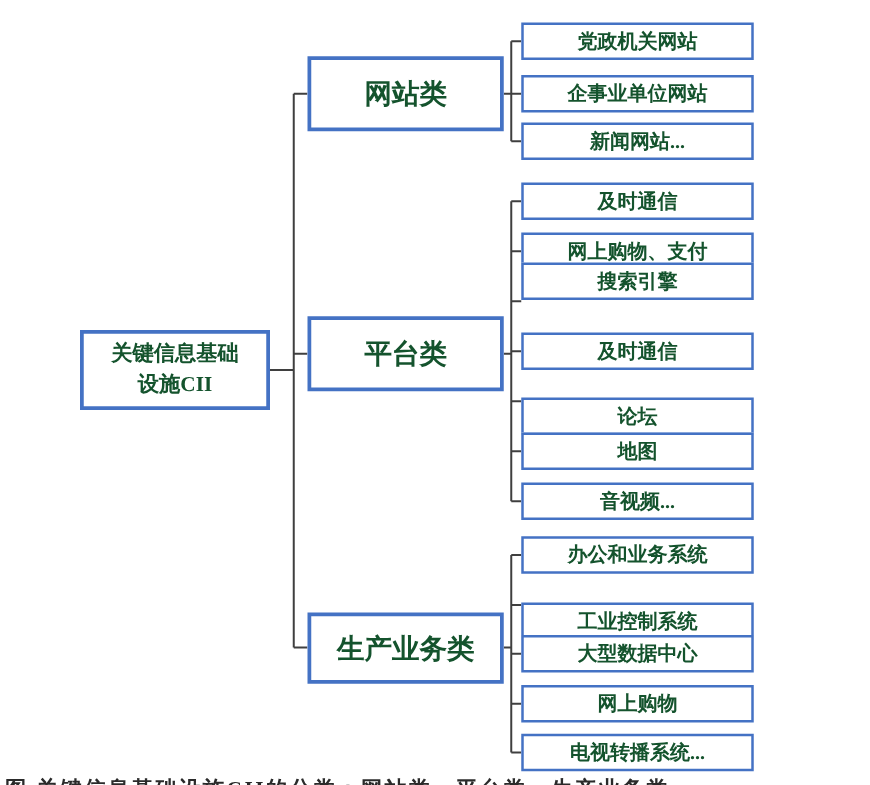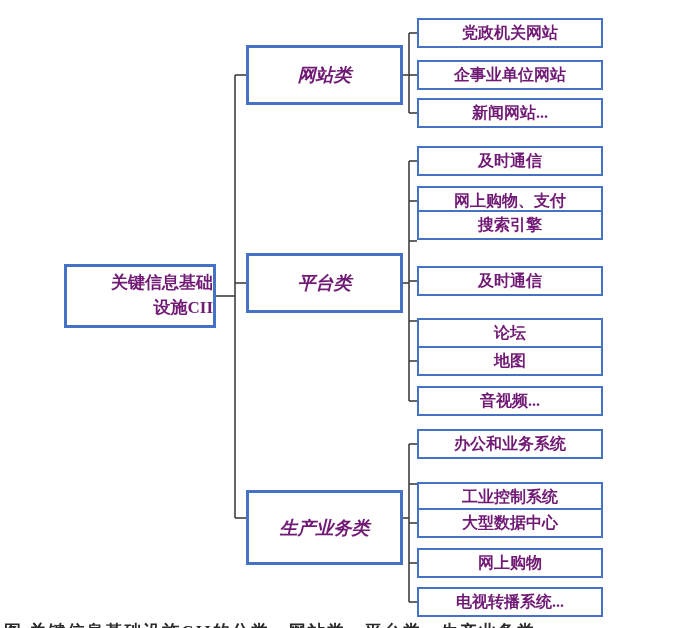--- a/index.html
+++ b/index.html
@@ -10,33 +10,31 @@
     overflow:hidden;
     font-family:"Liberation Serif","DejaVu Serif",serif;
   }
   .box{
     position:absolute;
     box-sizing:border-box;
     background:#ffffff;
     border:3px solid #4472c4;
     display:flex;align-items:center;justify-content:center;
     text-align:center;
-    color:#701a75;
+    color:#14532d;
     font-weight:bold;
   }
   .root{
     left:64px;top:264px;width:152px;height:64px;
     font-size:17px;line-height:1.45;
     flex-direction:column;
-    align-items:flex-end;
   }
   .cat{
     left:246px;width:157px;height:60px;
-    font-size:18px;
-    font-style:italic;
+    font-size:22px;
   }
   .leaf{
     left:417px;width:186px;height:30px;
     font-size:16px;
     border-width:2.5px;
   }
   #connectors{position:absolute;left:0;top:0;}
   .caption{
     position:absolute;
     left:4px;top:620px;width:692px;height:8px;
@@ -88,21 +86,21 @@
     </g>
   </svg>
 
   <div class="box root">
     <span>关键信息基础</span>
     <span>设施CII</span>
   </div>
 
   <div class="box cat" style="top:45px">网站类</div>
   <div class="box cat" style="top:253px">平台类</div>
-  <div class="box cat" style="top:490px;height:75px">生产业务类</div>
+  <div class="box cat" style="top:490px;height:57px">生产业务类</div>
 
   <div class="box leaf" style="top:18px">党政机关网站</div>
   <div class="box leaf" style="top:60px">企事业单位网站</div>
   <div class="box leaf" style="top:98px">新闻网站...</div>
 
   <div class="box leaf" style="top:146px">及时通信</div>
   <div class="box leaf" style="top:186px">网上购物、支付</div>
   <div class="box leaf" style="top:210px">搜索引擎</div>
   <div class="box leaf" style="top:266px">及时通信</div>
   <div class="box leaf" style="top:318px">论坛</div>

